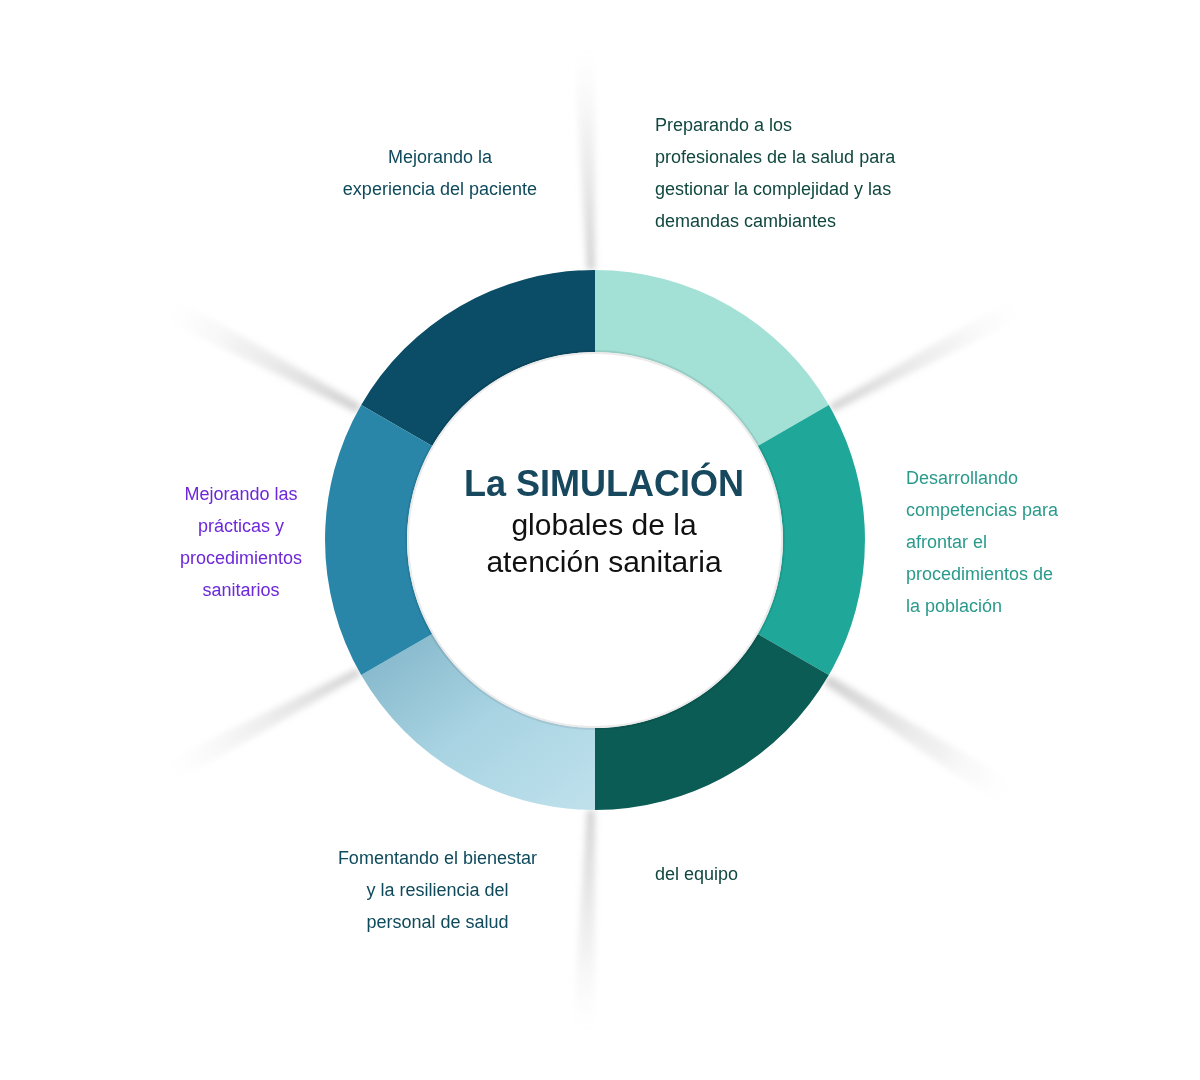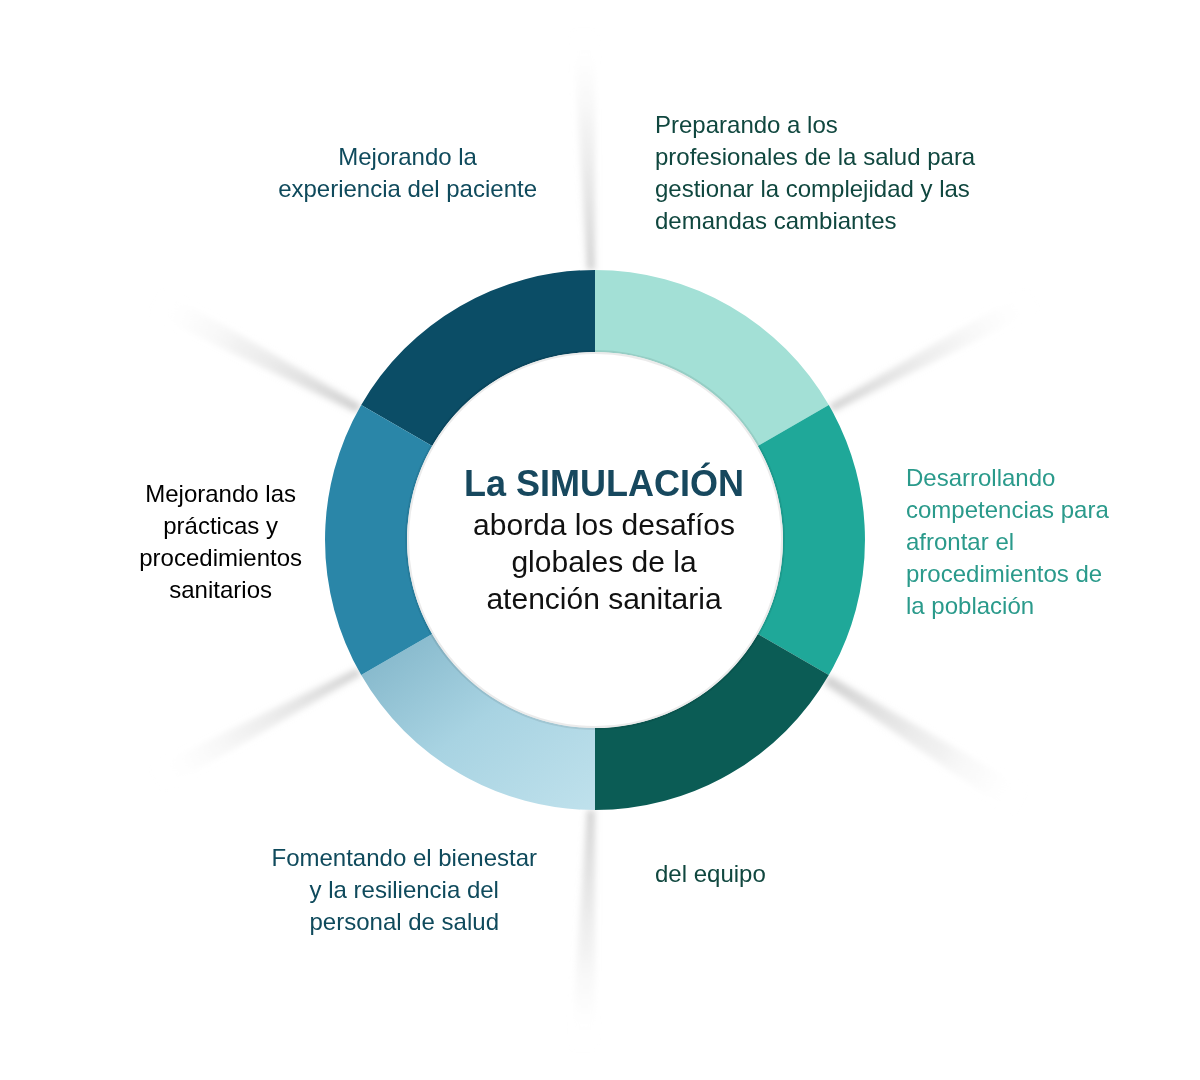--- a/index.html
+++ b/index.html
@@ -1,19 +1,19 @@
 <!DOCTYPE html>
 <html><head>
 <meta charset="utf-8">
 <style>
   html, body { margin: 0; padding: 0; background: #ffffff; }
   body { width: 1200px; height: 1080px; position: relative; overflow: hidden;
          font-family: "Liberation Sans", "DejaVu Sans", sans-serif; }
   #diagram { position: absolute; left: 0; top: 0; width: 1200px; height: 1080px; }
-  .label { position: absolute; font-size: 24px; line-height: 32px; white-space: nowrap; }
+  .label { position: absolute; font-size: 18px; line-height: 32px; white-space: nowrap; }
   .label div { display: block; }
   .right { text-align: left; }
   .leftal { text-align: center; }
   .center-text { position: absolute; left: 410px; top: 462px; width: 388px; text-align: center; }
   .center-title { font-size: 36px; font-weight: bold; line-height: 44px; }
   .center-sub { font-size: 30px; line-height: 37px; color: #111; }
 </style>
 </head>
 <body>
 
@@ -83,21 +83,20 @@
     <circle cx="595" cy="540" r="188" fill="#ffffff"></circle>
     <circle cx="595" cy="540" r="188" fill="none" stroke="#000" stroke-opacity="0.08" stroke-width="4"></circle>
   </g>
 </svg>
 
 <div class="center-text">
   <div class="center-title" style="color:#17485e;">
     <span>La</span>
     <span>SIMULACIÓN</span>
   </div>
-  <div class="center-sub">aborda los desafíos</div>
   <div class="center-sub">globales de la</div>
   <div class="center-sub">atención sanitaria</div>
 </div>
 
 <div class="label leftal" style="right:663px; top:141px; color:#0f4a5c;">
   <div>Mejorando la</div>
   <div>experiencia del paciente</div>
 </div>
 
 <div class="label right" style="left:655px; top:109px; color:#10473f;">
@@ -118,18 +117,18 @@
 <div class="label right" style="left:655px; top:858px; color:#10473f;">
   <div>del equipo</div>
 </div>
 
 <div class="label leftal" style="right:663px; top:842px; color:#0f4a5c;">
   <div>Fomentando el bienestar</div>
   <div>y la resiliencia del</div>
   <div>personal de salud</div>
 </div>
 
-<div class="label leftal" style="right:898px; top:478px; color:#000000;">
+<div class="label leftal" style="right:898px; top:478px; color:#6d28d9;">
   <div>Mejorando las</div>
   <div>prácticas y</div>
   <div>procedimientos</div>
   <div>sanitarios</div>
 </div>
 
 </body></html>

